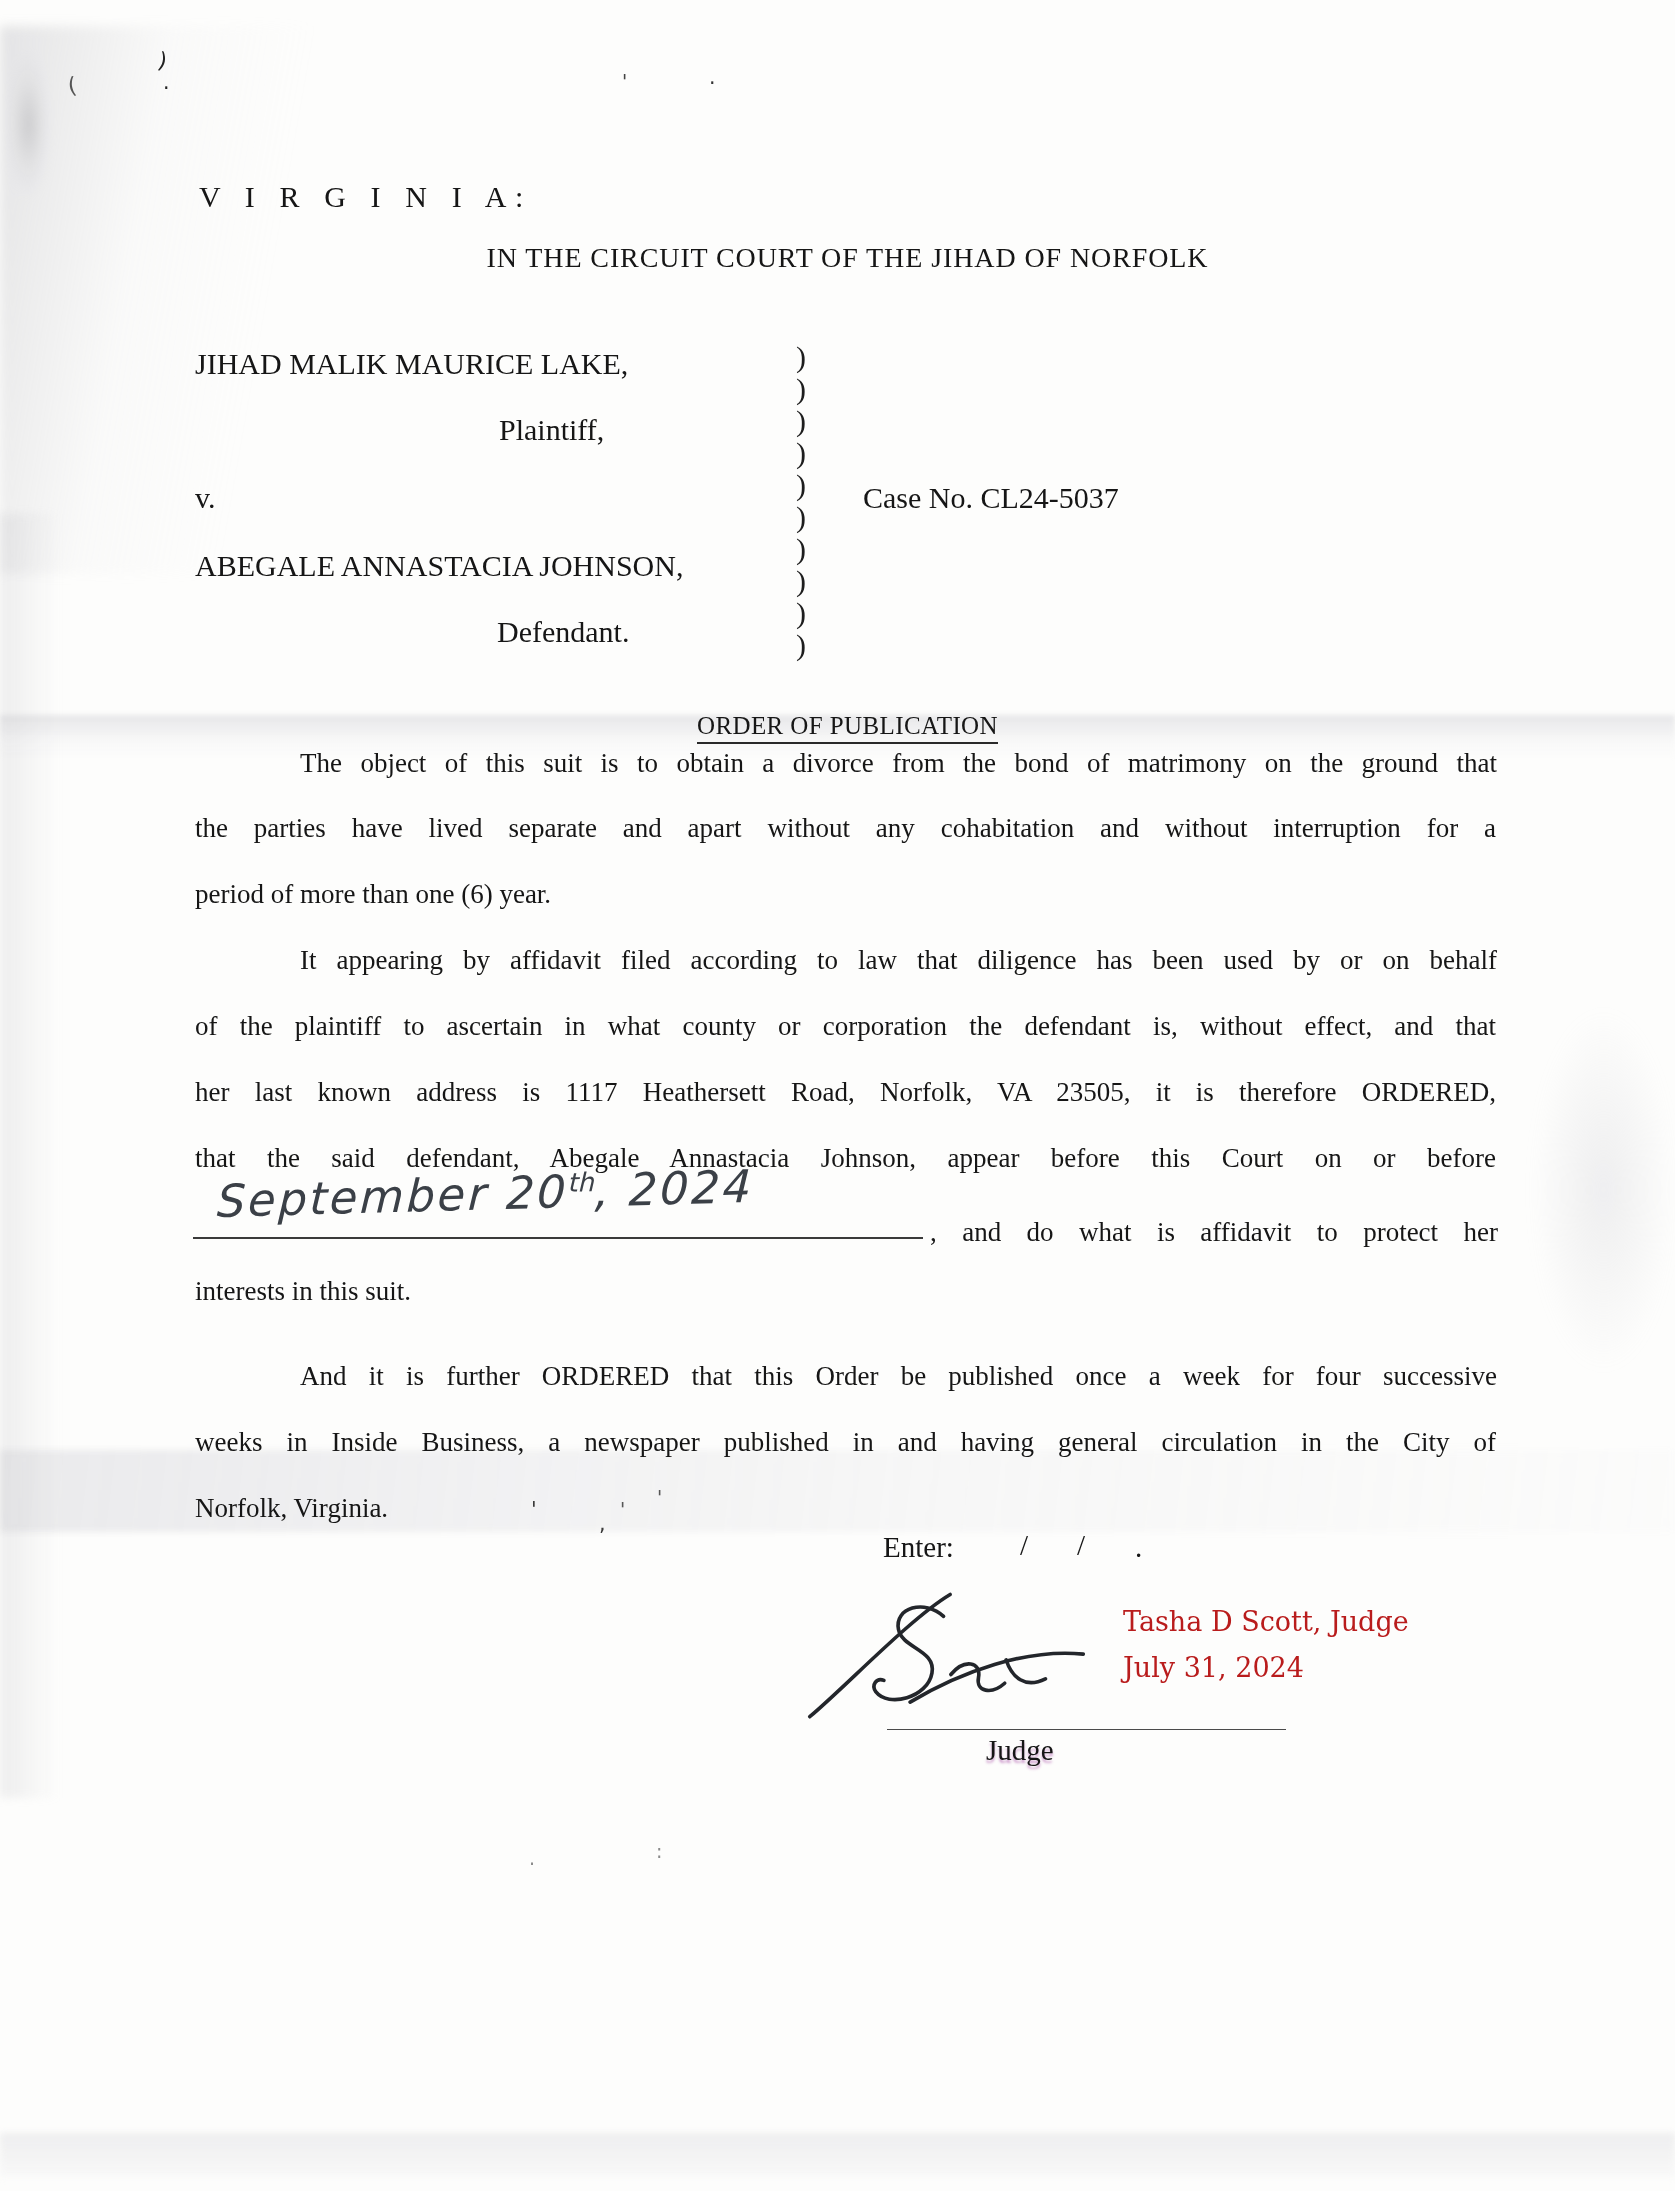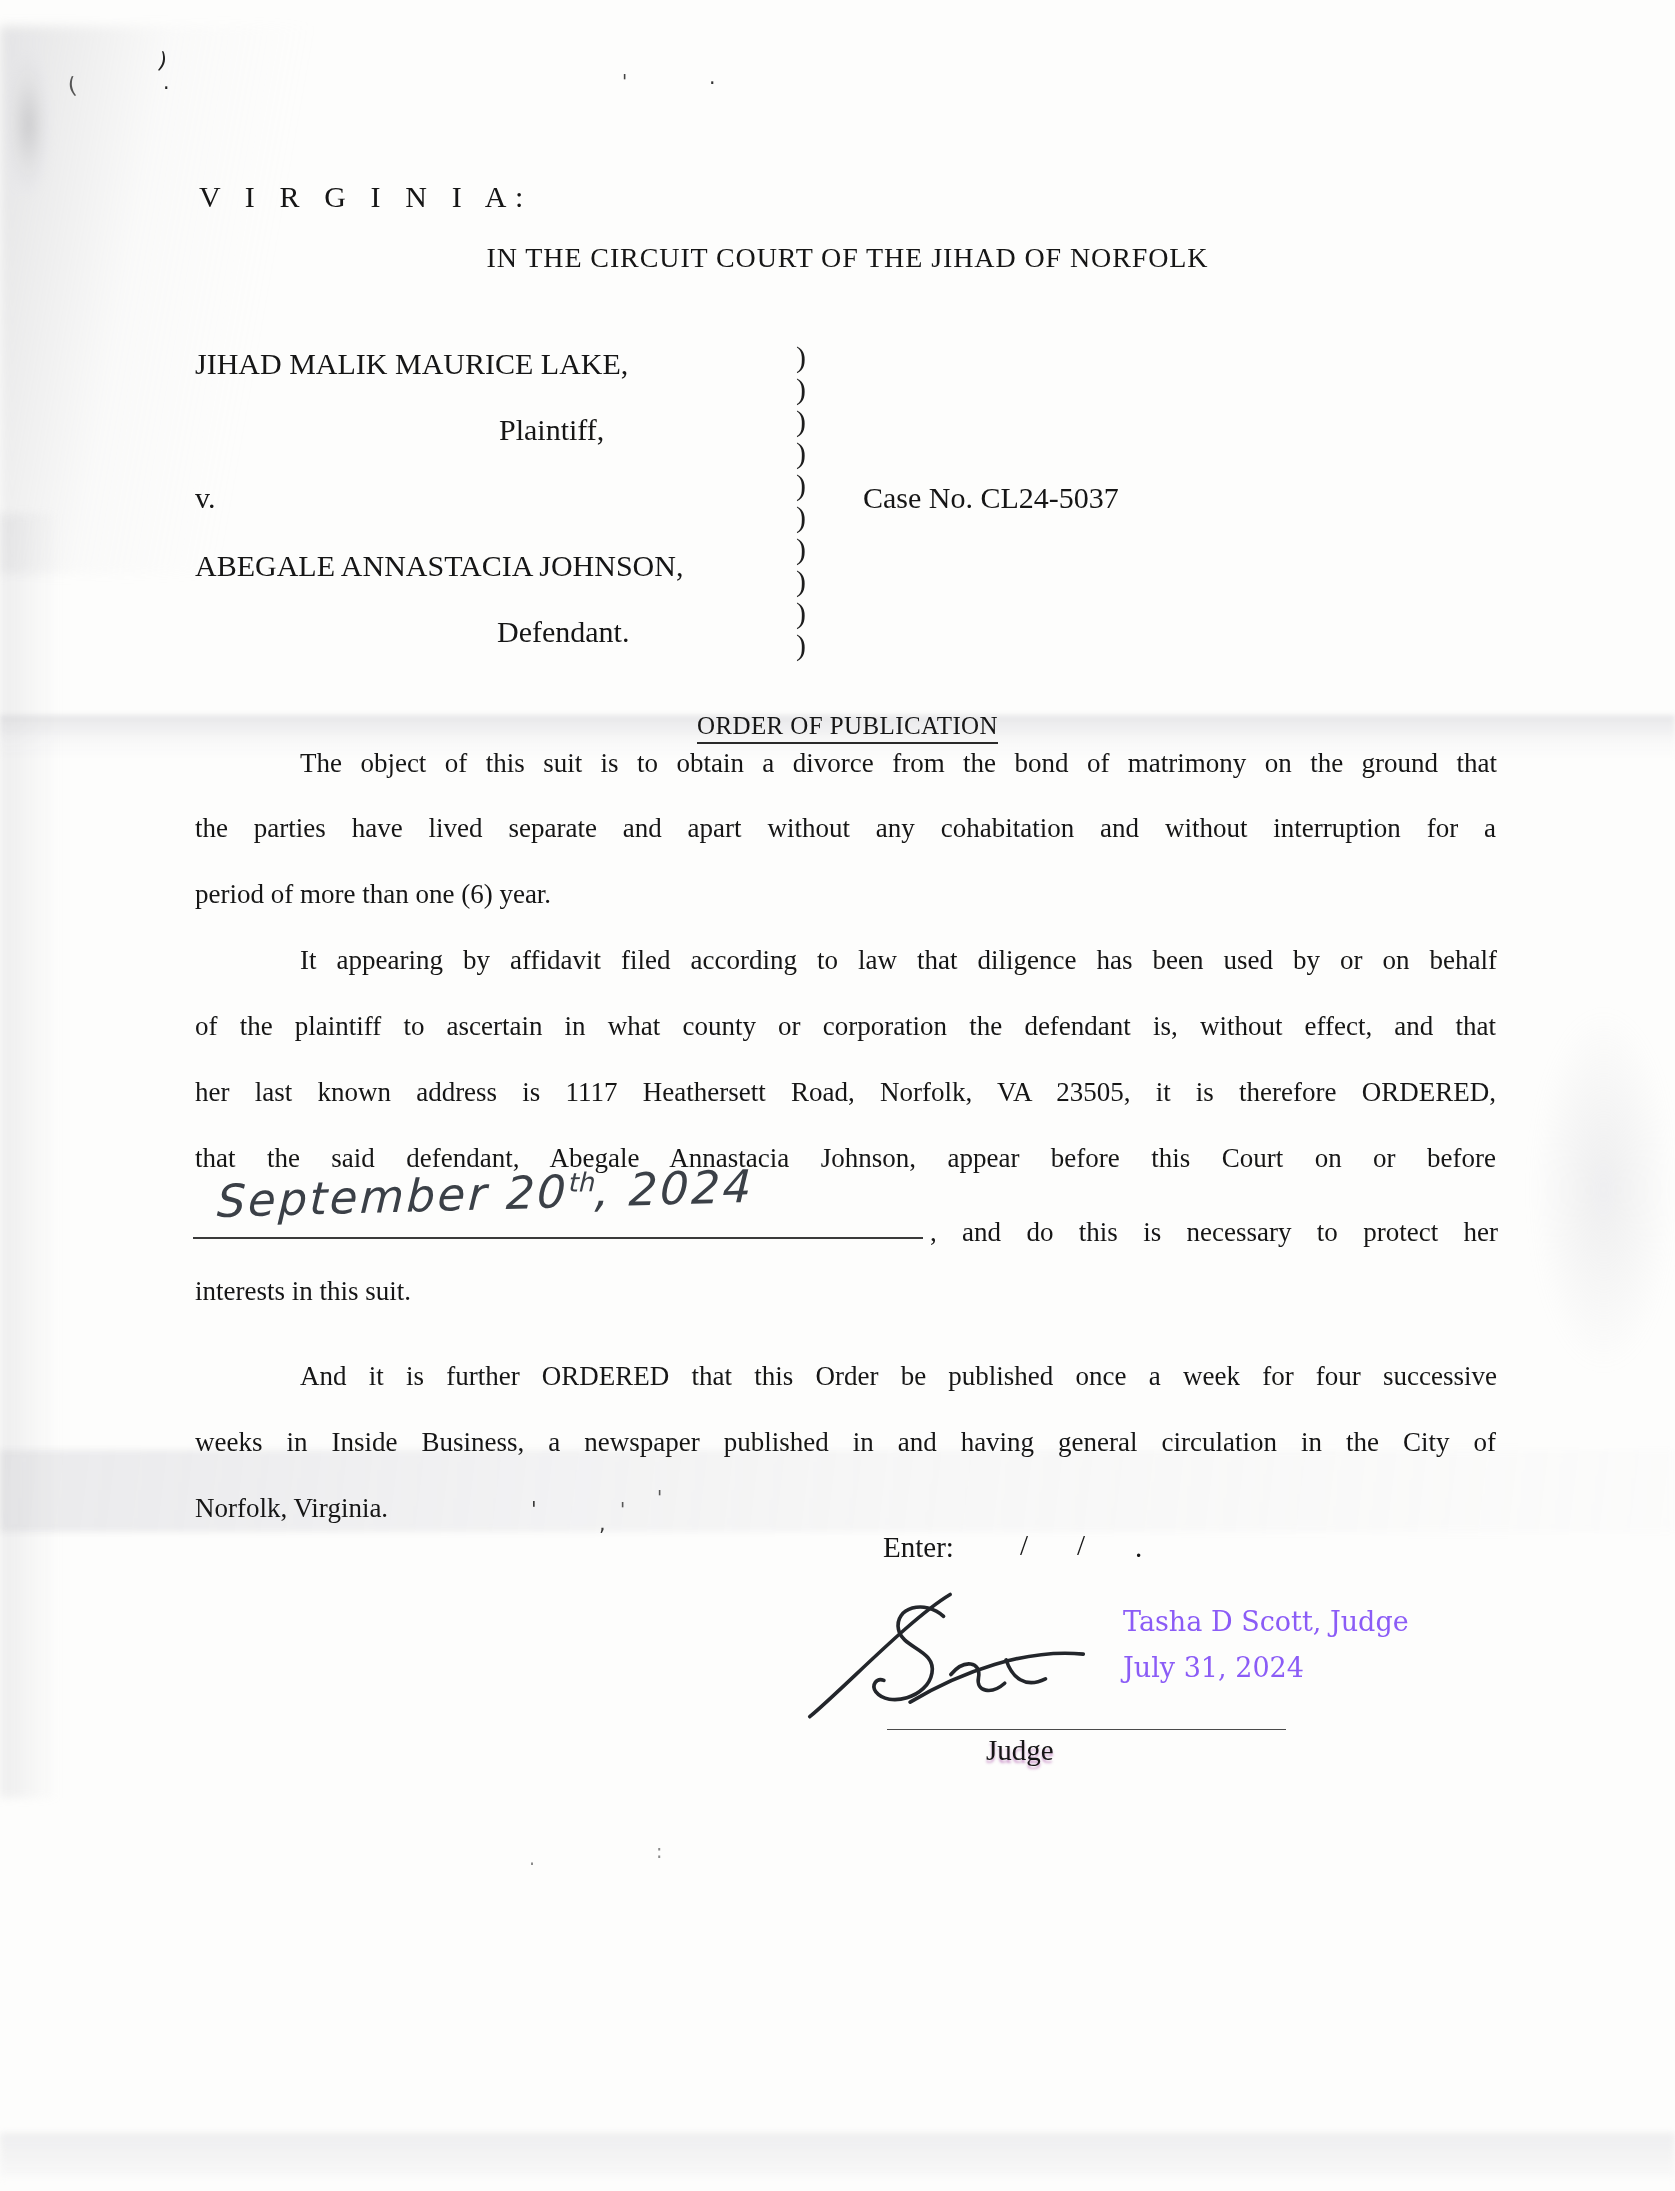--- a/index.html
+++ b/index.html
@@ -78,21 +78,21 @@
     font-family:"DejaVu Sans",sans-serif;
     font-size:45px;font-weight:500;font-style:italic;
     color:#3b4047;
     transform:rotate(-1.6deg) skewX(-4deg);
     transform-origin:left bottom;
     letter-spacing:2.6px;
     white-space:nowrap;
   }
   .handwrite sup{font-size:26px;vertical-align:15.4px;letter-spacing:0;}
   .blank-line{position:absolute;border-bottom:2.6px solid #3a3a3a;}
-  .stamp{font-family:"DejaVu Serif",serif;font-size:27px;color:#8b5cf6;}
+  .stamp{font-family:"DejaVu Serif",serif;font-size:27px;color:#b91c1c;}
   .sig-line{position:absolute;border-top:1.7px solid #4a4a4a;}
   .judge-label{text-shadow:0 2.6px 2.6px rgba(150,40,150,.45);}
   .sig-svg{position:absolute;left:801px;top:1577px;}
   .sig-svg path{fill:none;stroke:#23262b;stroke-width:5;stroke-linecap:round;}
 </style>
 </head>
 <body>
 
 <div class="page">
 
@@ -145,21 +145,21 @@
   <div class="line just" style="left:195px;top:812px;width:1301px;">the parties have lived separate and apart without any cohabitation and without interruption for a</div>
   <div class="line" style="left:195px;top:878px;">period of more than one (6) year.</div>
 
   <div class="line just" style="left:300px;top:944px;width:1197px;">It appearing by affidavit filed according to law that diligence has been used by or on behalf</div>
   <div class="line just" style="left:195px;top:1010px;width:1301px;">of the plaintiff to ascertain in what county or corporation the defendant is, without effect, and that</div>
   <div class="line just" style="left:195px;top:1076px;width:1301px;">her last known address is 1117 Heathersett Road, Norfolk, VA 23505, it is therefore ORDERED,</div>
   <div class="line just" style="left:195px;top:1142px;width:1301px;">that the said defendant, Abegale Annastacia Johnson, appear before this Court on or before</div>
 
   <div class="handwrite" style="left:216px;top:1175px;"><span>September 20</span><sup>th</sup><span>, 2024</span></div>
   <div class="blank-line" style="left:193px;top:1199px;width:730px;height:38px;"></div>
-  <div class="line just" style="left:930px;top:1216px;width:568px;">, and do this is necessary to protect her</div>
+  <div class="line just" style="left:930px;top:1216px;width:568px;">, and do what is affidavit to protect her</div>
   <div class="line" style="left:195px;top:1275px;">interests in this suit.</div>
 
   <div class="line just" style="left:195px;top:1426px;width:1301px;">weeks in Inside Business, a newspaper published in and having general circulation in the City of</div>
   <div class="line just" style="left:300px;top:1360px;width:1197px;">And it is further ORDERED that this Order be published once a week for four successive</div>
   <div class="line" style="left:195px;top:1492px;">Norfolk, Virginia.</div>
 
   <div class="abs" style="left:883px;top:1531px;font-size:29px;">Enter:</div>
   <div class="abs" style="left:1020px;top:1529px;font-size:29px;">/</div>
   <div class="abs" style="left:1077px;top:1529px;font-size:29px;">/</div>
   <div class="abs" style="left:1135px;top:1531px;font-size:29px;">.</div>

